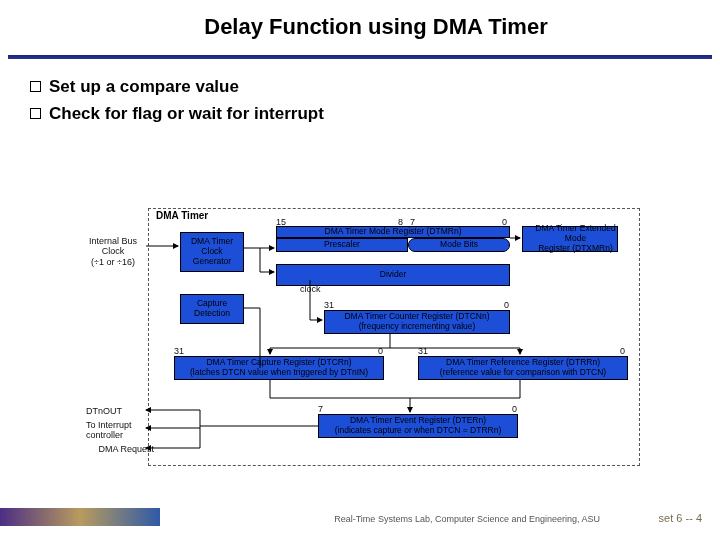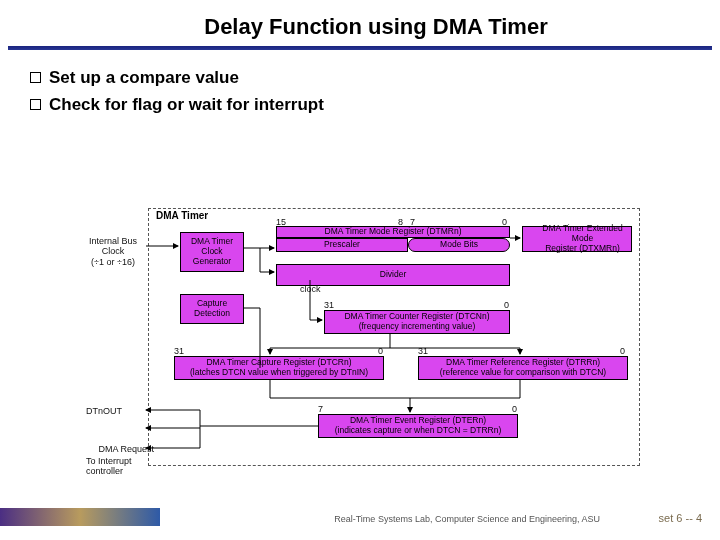--- a/index.html
+++ b/index.html
@@ -9,21 +9,21 @@
     height: 540px;
     font-family: Arial, Helvetica, sans-serif;
     background: #fff;
     position: relative;
     overflow: hidden;
   }
   .title {
     font-size: 22px;
     font-weight: bold;
     text-align: center;
-    padding: 14px 0 6px 0;
+    padding: 14px 0 15px 0;
     margin-left: 32px;
   }
   .title-rule {
     height: 4px;
     background: linear-gradient(#1a237e,#283593);
     margin: 0 8px 14px 8px;
   }
   .bullets {
     padding: 0 30px;
     font-size: 17px;
@@ -43,21 +43,21 @@
   .diagram .lbl {
     position: absolute;
     font-size: 9px;
     color: #111;
     text-align: center;
     line-height: 1.15;
   }
   .diagram .box {
     position: absolute;
     border: 1px solid #000;
-    background: #d946ef;
+    background: #1d4ed8;
     font-size: 8.5px;
     text-align: center;
     display: flex;
     flex-direction: column;
     justify-content: center;
     line-height: 1.15;
     padding: 1px;
   }
   .diagram .dashed {
     position: absolute;
@@ -128,21 +128,21 @@
 
   <div class="lbl" style="left:186px; top:9px;">15</div>
   <div class="lbl" style="left:308px; top:9px;">8</div>
   <div class="lbl" style="left:320px; top:9px;">7</div>
   <div class="lbl" style="left:412px; top:9px;">0</div>
 
   <div class="box" style="left:186px; top:18px; width:234px; height:12px;">DMA Timer Mode Register (DTMRn)</div>
   <div class="box" style="left:186px; top:30px; width:132px; height:14px;">Prescaler</div>
   <div class="box" style="left:318px; top:30px; width:102px; height:14px;border-radius:7px;">Mode Bits</div>
 
-  <div class="box" style="left:432px; top:18px; width:110px; height:26px; white-space:pre-line;padding-left:12px;">DMA Timer Extended Mode
+  <div class="box" style="left:432px; top:18px; width:96px; height:26px; white-space:pre-line;padding-left:12px;">DMA Timer Extended Mode
 Register (DTXMRn)</div>
 
   <div class="box" style="left:186px; top:56px; width:234px; height:22px;">Divider</div>
   <div class="lbl" style="left:210px; top:76px;">clock</div>
 
   <div class="lbl" style="left:234px; top:92px;">31</div>
   <div class="lbl" style="left:414px; top:92px;">0</div>
   <div class="box" style="left:234px; top:102px; width:186px; height:24px; white-space:pre-line;">DMA Timer Counter Register (DTCNn)
 (frequency incrementing value)</div>
 
@@ -155,21 +155,21 @@
   <div class="lbl" style="left:530px; top:138px;">0</div>
   <div class="box" style="left:328px; top:148px; width:210px; height:24px; white-space:pre-line;">DMA Timer Reference Register (DTRRn)
 (reference value for comparison with DTCN)</div>
 
   <div class="lbl" style="left:228px; top:196px;">7</div>
   <div class="lbl" style="left:422px; top:196px;">0</div>
   <div class="box" style="left:228px; top:206px; width:200px; height:24px; white-space:pre-line;">DMA Timer Event Register (DTERn)
 (indicates capture or when DTCN = DTRRn)</div>
 
   <div class="lbl" style="left:-4px; top:198px; width:62px; text-align:left;">DTnOUT</div>
-  <div class="lbl" style="left:-4px; top:212px; width:62px; text-align:left; white-space:pre-line;margin-top:36px;">To Interrupt
+  <div class="lbl" style="left:-4px; top:212px; width:62px; text-align:left; white-space:pre-line;">To Interrupt
 controller</div>
   <div class="lbl" style="left:-4px; top:236px; width:68px; text-align:right;">DMA Request</div>
 
   <svg width="560" height="280">
     <defs>
       <marker id="ah" markerWidth="6" markerHeight="6" refX="5" refY="3" orient="auto">
         <path d="M0,0 L6,3 L0,6 z" fill="#000"></path>
       </marker>
     </defs>
 

